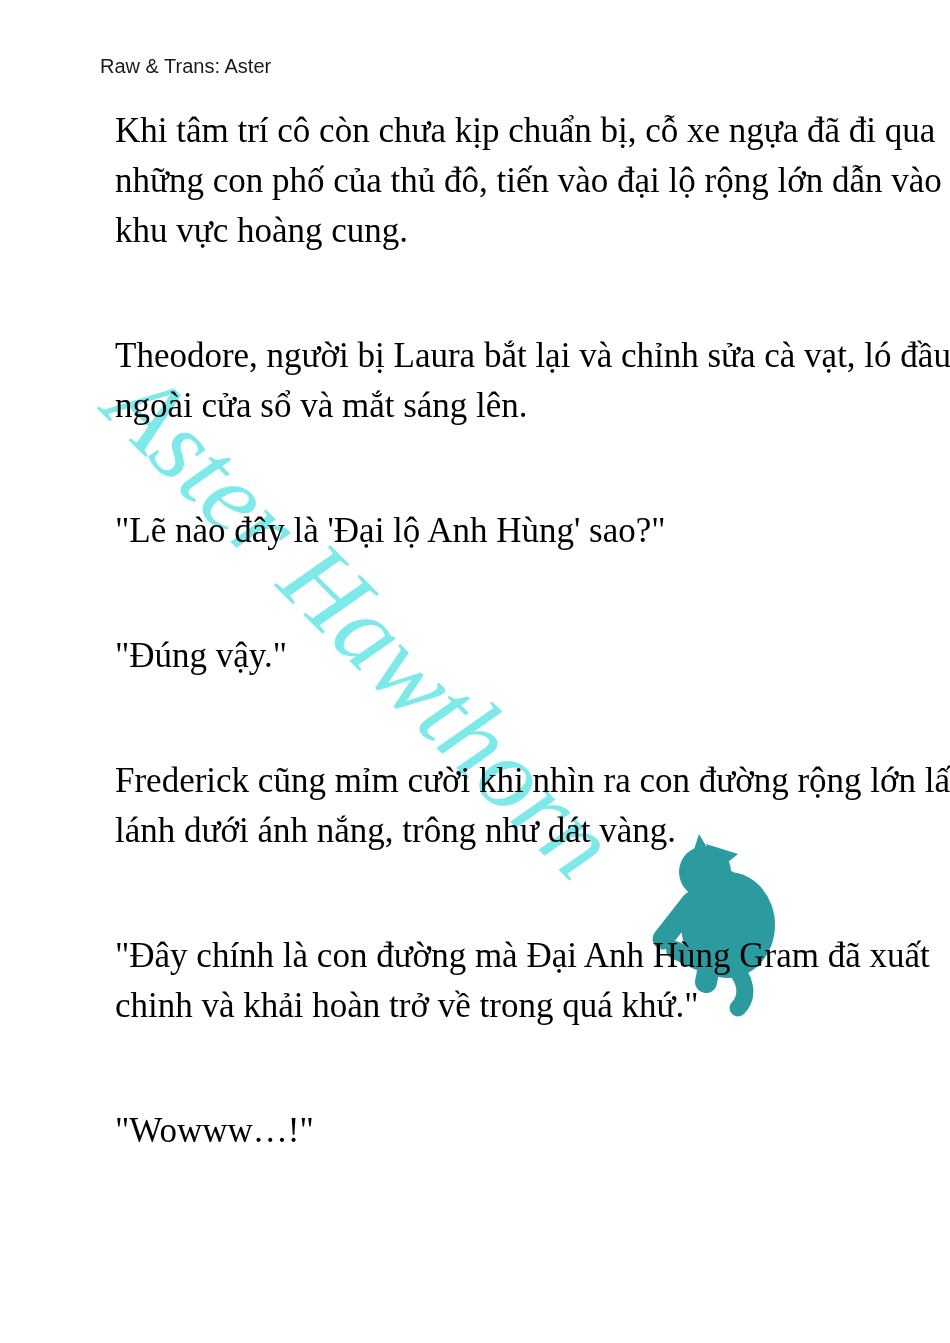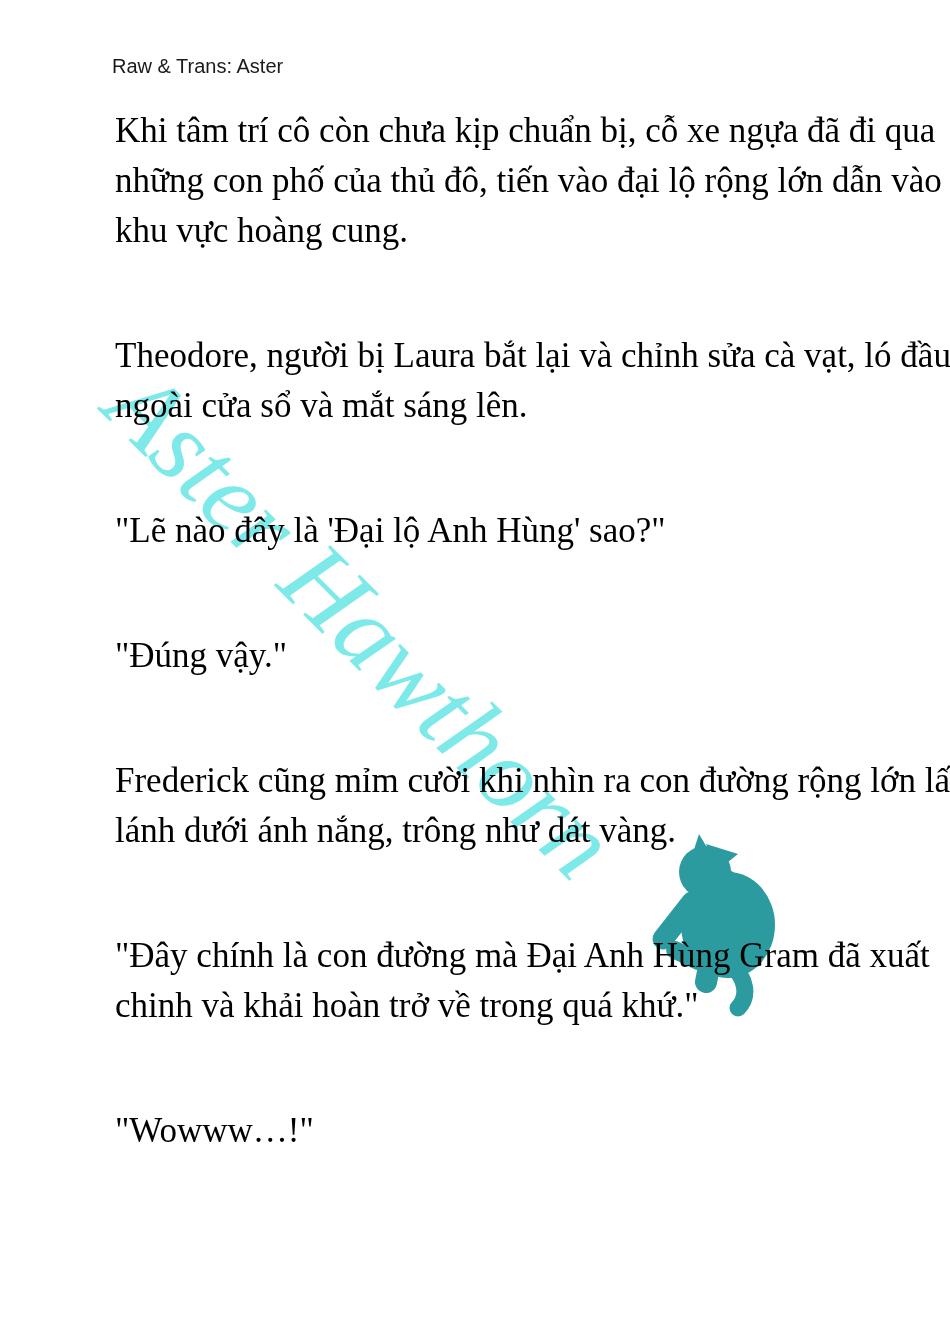--- a/index.html
+++ b/index.html
@@ -11,21 +11,21 @@
     position: relative;
     width: 950px;
     height: 1343px;
     background: #ffffff;
     overflow: hidden;
     font-family: "Liberation Serif", serif;
     color: #000000;
   }
   .doc-header {
     position: absolute;
-    left: 112px;
+    left: 100px;
     top: 55px;
     font-family: "Liberation Sans", sans-serif;
     font-size: 20px;
     color: #1a1a1a;
     z-index: 3;
     white-space: nowrap;
   }
   .watermark {
     position: absolute;
     left: 168px;

